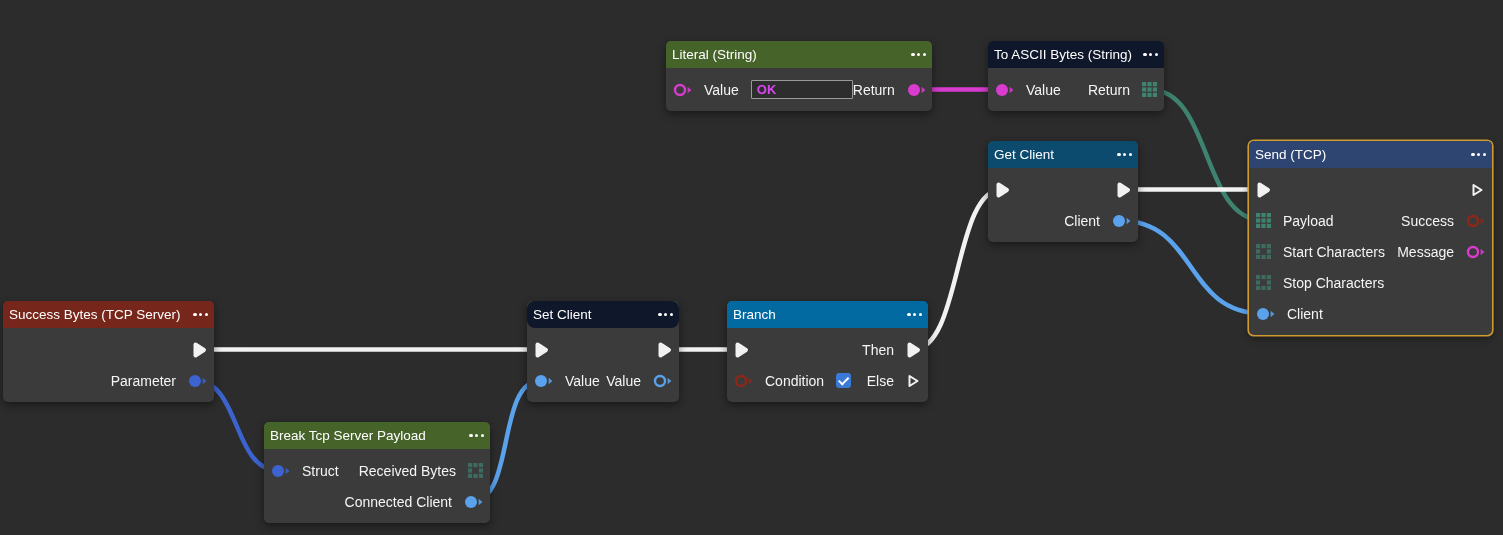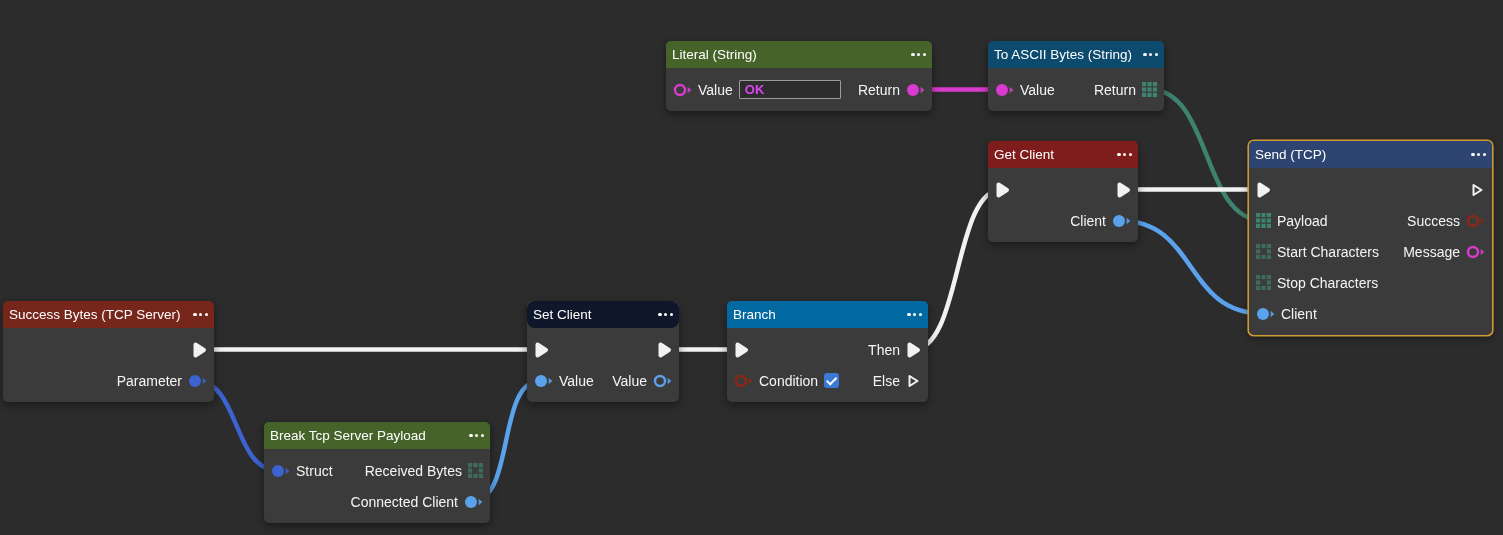--- a/index.html
+++ b/index.html
@@ -8,21 +8,21 @@
   .node{position:absolute;z-index:1;background:#3b3b3b;border-radius:5px;
         box-shadow:0 3px 8px rgba(0,0,0,.45);box-sizing:border-box;cursor:default;}
   .node.selected{box-shadow:0 0 0 1.6px #cf9b30,0 3px 8px rgba(0,0,0,.45);}
   .node-header{height:27px;display:flex;align-items:center;justify-content:space-between;
         gap:6px;padding:0 6px;border-radius:5px 5px 0 0;color:#ffffff;font-size:13.5px;
         white-space:nowrap;}
   .node-title{overflow:hidden;}
   .node-body{padding:6px 0;}
   .node-row{height:31px;display:flex;align-items:center;padding:0 7px;color:#f5f5f5;
         font-size:14px;}
-  .side{display:flex;align-items:center;gap:6px;white-space:nowrap;}
+  .side{display:flex;align-items:center;gap:12px;white-space:nowrap;}
   .side.right{margin-left:auto;}
   .pin{display:flex;align-items:center;justify-content:center;cursor:crosshair;}
   .dots{display:flex;gap:2.5px;align-items:center;cursor:pointer;flex:none;}
   .dots i{width:3.2px;height:3.2px;border-radius:50%;background:#ffffff;display:block;}
   .text-field{box-sizing:border-box;width:102px;height:19px;background:#2d2d2d;
         border:1px solid #9a9a9a;border-radius:1px;color:#d946ef;font-size:13px;
         font-weight:600;font-family:"Liberation Sans",sans-serif;padding:0 5px;}
   .checkbox{width:15px;height:15px;border-radius:3px;background:#3b79d6;display:flex;
         align-items:center;justify-content:center;cursor:pointer;flex:none;}
   .checkbox .check{width:8px;height:4px;border-left:2px solid #fff;border-bottom:2px solid #fff;
@@ -71,21 +71,21 @@
               <svg width="19" height="16" viewBox="0 0 19 16">
                 <circle cx="7" cy="8" r="6" fill="#d93bce"></circle>
                 <polygon points="14.6,4.8 18.4,8 14.6,11.2" fill="#d93bce" opacity="0.9"></polygon>
               </svg>
             </span>
           </div>
         </div>
       </div>
     </div>
     <div class="node" style="left: 988px; top: 41px; width: 176px;">
-      <div class="node-header" style="background: #0c4a6e;">
+      <div class="node-header" style="background: #0f172a;">
         <span class="node-title">To ASCII Bytes (String)</span>
         <span class="dots">
           <i></i>
           <i></i>
           <i></i>
         </span>
       </div>
       <div class="node-body">
         <div class="node-row">
           <div class="side left">
@@ -110,21 +110,21 @@
                 <rect x="0" y="10.8" width="4.2" height="4.2" fill="#3e8270" opacity="1"></rect>
                 <rect x="5.4" y="10.8" width="4.2" height="4.2" fill="#3e8270" opacity="1"></rect>
                 <rect x="10.8" y="10.8" width="4.2" height="4.2" fill="#3e8270" opacity="1"></rect>
               </svg>
             </span>
           </div>
         </div>
       </div>
     </div>
     <div class="node" style="left: 988px; top: 141px; width: 150px;">
-      <div class="node-header" style="background: #7f1d1d;">
+      <div class="node-header" style="background: #0c4a6e;">
         <span class="node-title">Get Client</span>
         <span class="dots">
           <i></i>
           <i></i>
           <i></i>
         </span>
       </div>
       <div class="node-body">
         <div class="node-row">
           <div class="side left">

